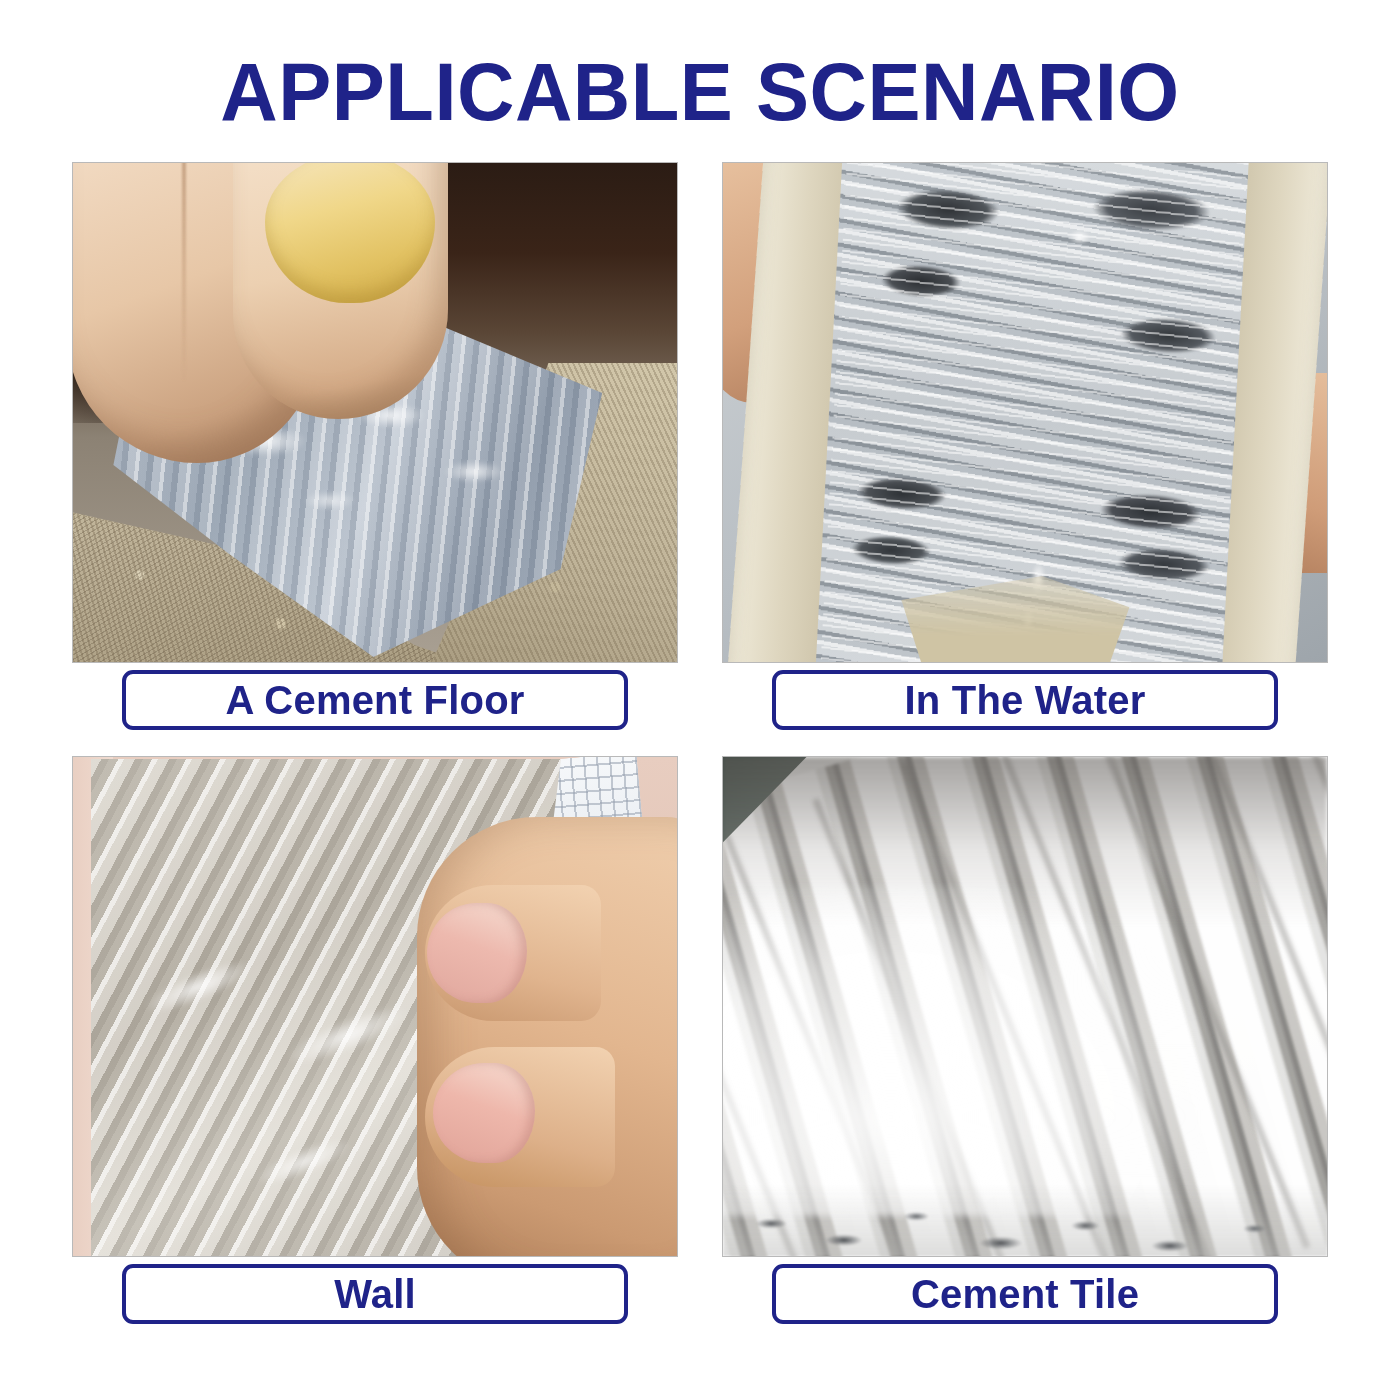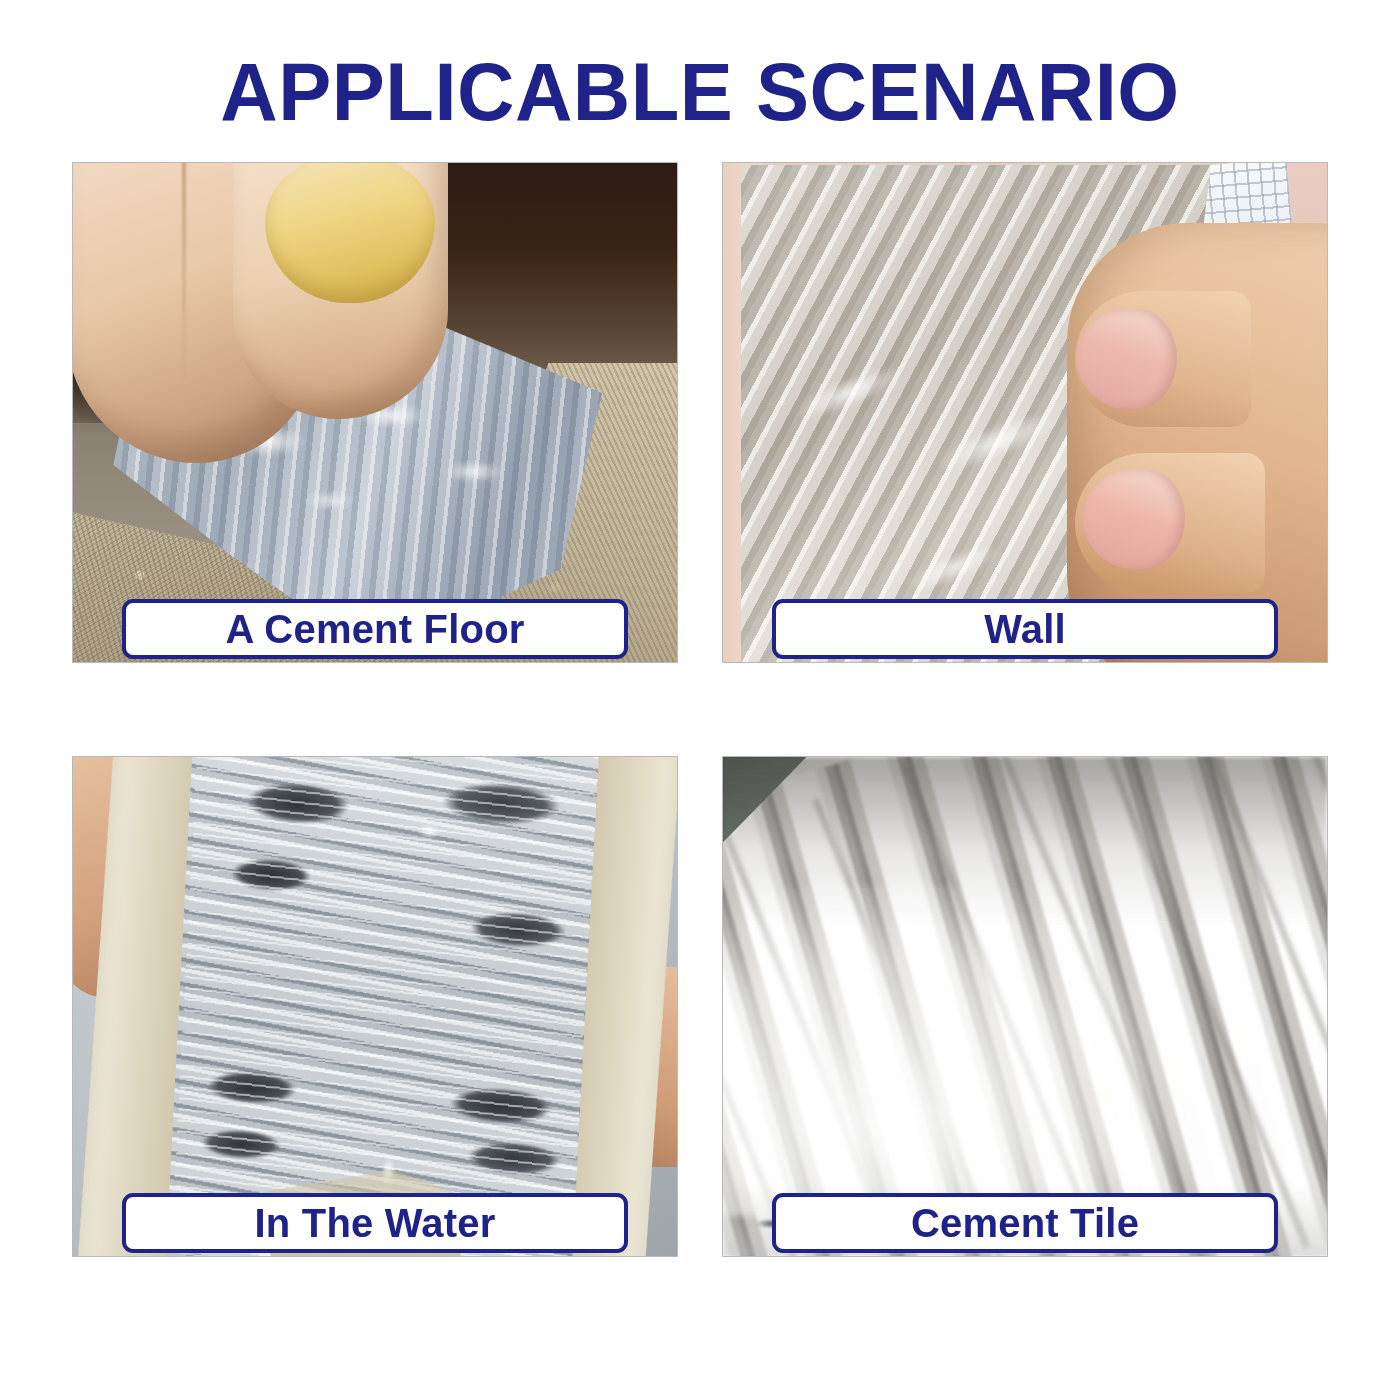--- a/index.html
+++ b/index.html
@@ -48,21 +48,21 @@
     display: grid;
     grid-template-columns: 606px 606px;
     grid-template-rows: 578px 578px;
     column-gap: 44px;
     row-gap: 16px;
   }
 
   .card {
     position: relative;
     width: 606px;
-    height: 497px;
+    height: 568px;
   }
 
   .photo {
     position: absolute;
     top: 0;
     left: 0;
     width: 606px;
     height: 501px;
     overflow: hidden;
     border: 1px solid #b9b9b9;
@@ -337,59 +337,59 @@
         </div>
       </div>
       <div class="label">
         <span class="label-text">A Cement Floor</span>
       </div>
     </div>
 
     <div class="card">
       <div class="photo">
         <div class="inner">
+          <div class="p3-bg"></div>
+          <div class="p3-hand"></div>
+          <div class="p3-hand2"></div>
+          <div class="p3-blockL"></div>
+          <div class="p3-blockR"></div>
+          <div class="p3-gap"></div>
+          <div class="p3-blobs"></div>
+          <div class="p3-strands"></div>
+          <div class="p3-bot"></div>
+        </div>
+      </div>
+      <div class="label">
+        <span class="label-text">In The Water</span>
+      </div>
+    </div>
+
+    <div class="card">
+      <div class="photo">
+        <div class="inner">
           <div class="p2-bg"></div>
           <div class="p2-strip"></div>
           <div class="p2-mesh"></div>
           <div class="p2-seal"></div>
           <div class="p2-seal-hi"></div>
           <div class="p2-hand"></div>
           <div class="p2-fa"></div>
           <div class="p2-fa-nail"></div>
           <div class="p2-fb"></div>
           <div class="p2-fb-nail"></div>
         </div>
       </div>
       <div class="label">
         <span class="label-text">Wall</span>
       </div>
     </div>
 
     <div class="card">
       <div class="photo">
         <div class="inner">
-          <div class="p3-bg"></div>
-          <div class="p3-hand"></div>
-          <div class="p3-hand2"></div>
-          <div class="p3-blockL"></div>
-          <div class="p3-blockR"></div>
-          <div class="p3-gap"></div>
-          <div class="p3-blobs"></div>
-          <div class="p3-strands"></div>
-          <div class="p3-bot"></div>
-        </div>
-      </div>
-      <div class="label">
-        <span class="label-text">In The Water</span>
-      </div>
-    </div>
-
-    <div class="card">
-      <div class="photo">
-        <div class="inner">
           <div class="p4-bg"></div>
           <div class="p4-streaks"></div>
           <div class="p4-streaks2"></div>
           <div class="p4-corner"></div>
           <div class="p4-top"></div>
           <div class="p4-white"></div>
           <div class="p4-grit"></div>
         </div>
       </div>
       <div class="label">

